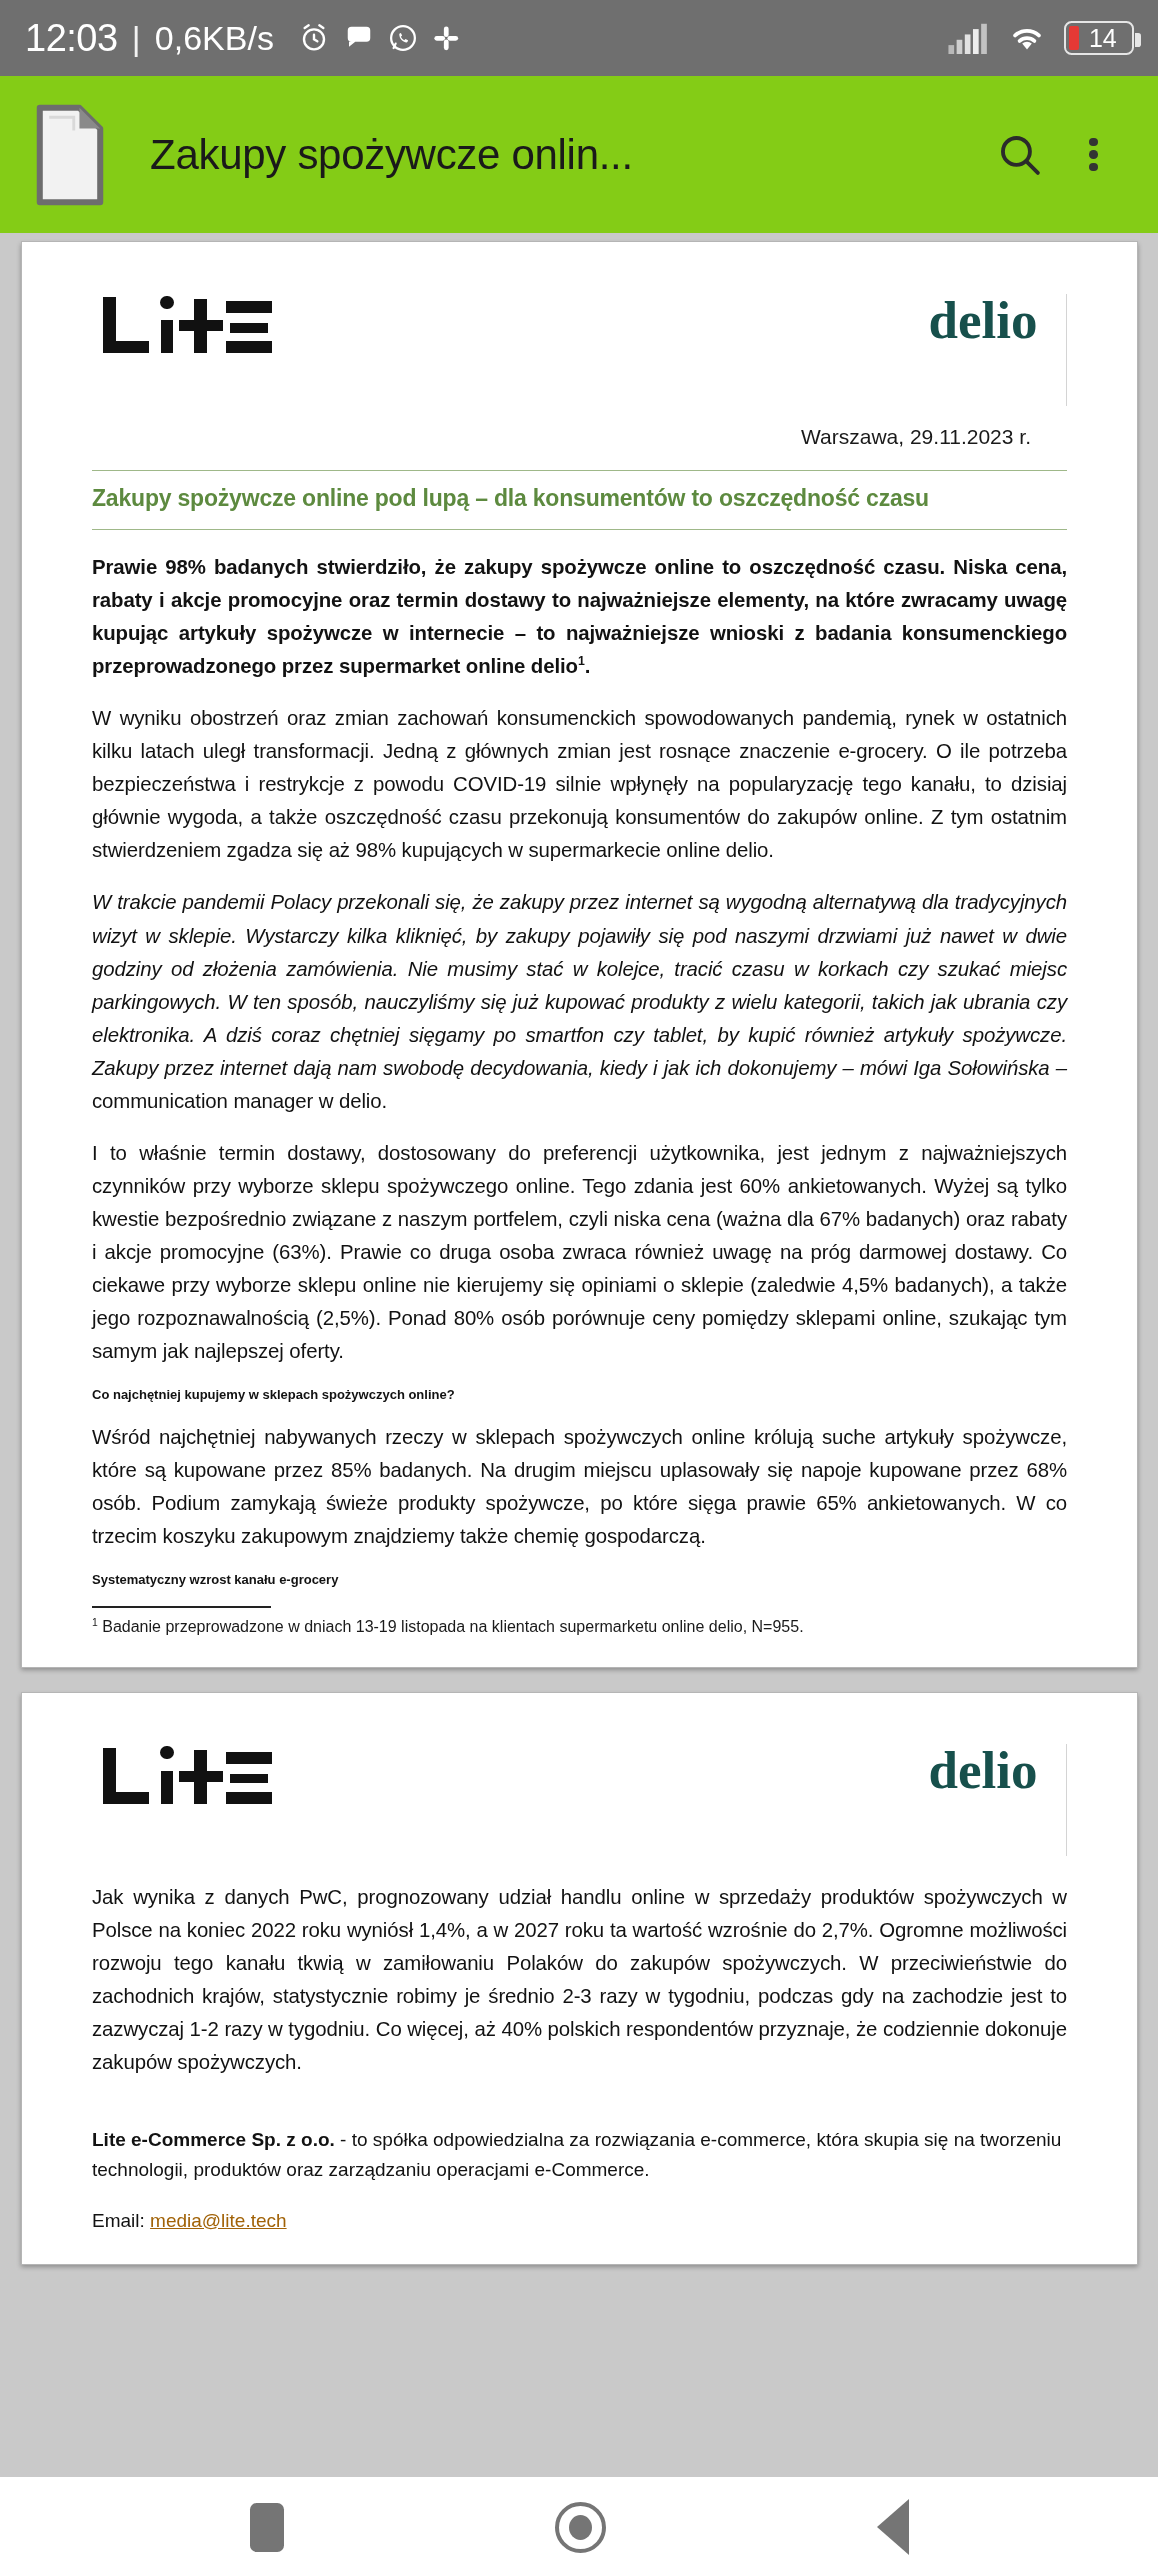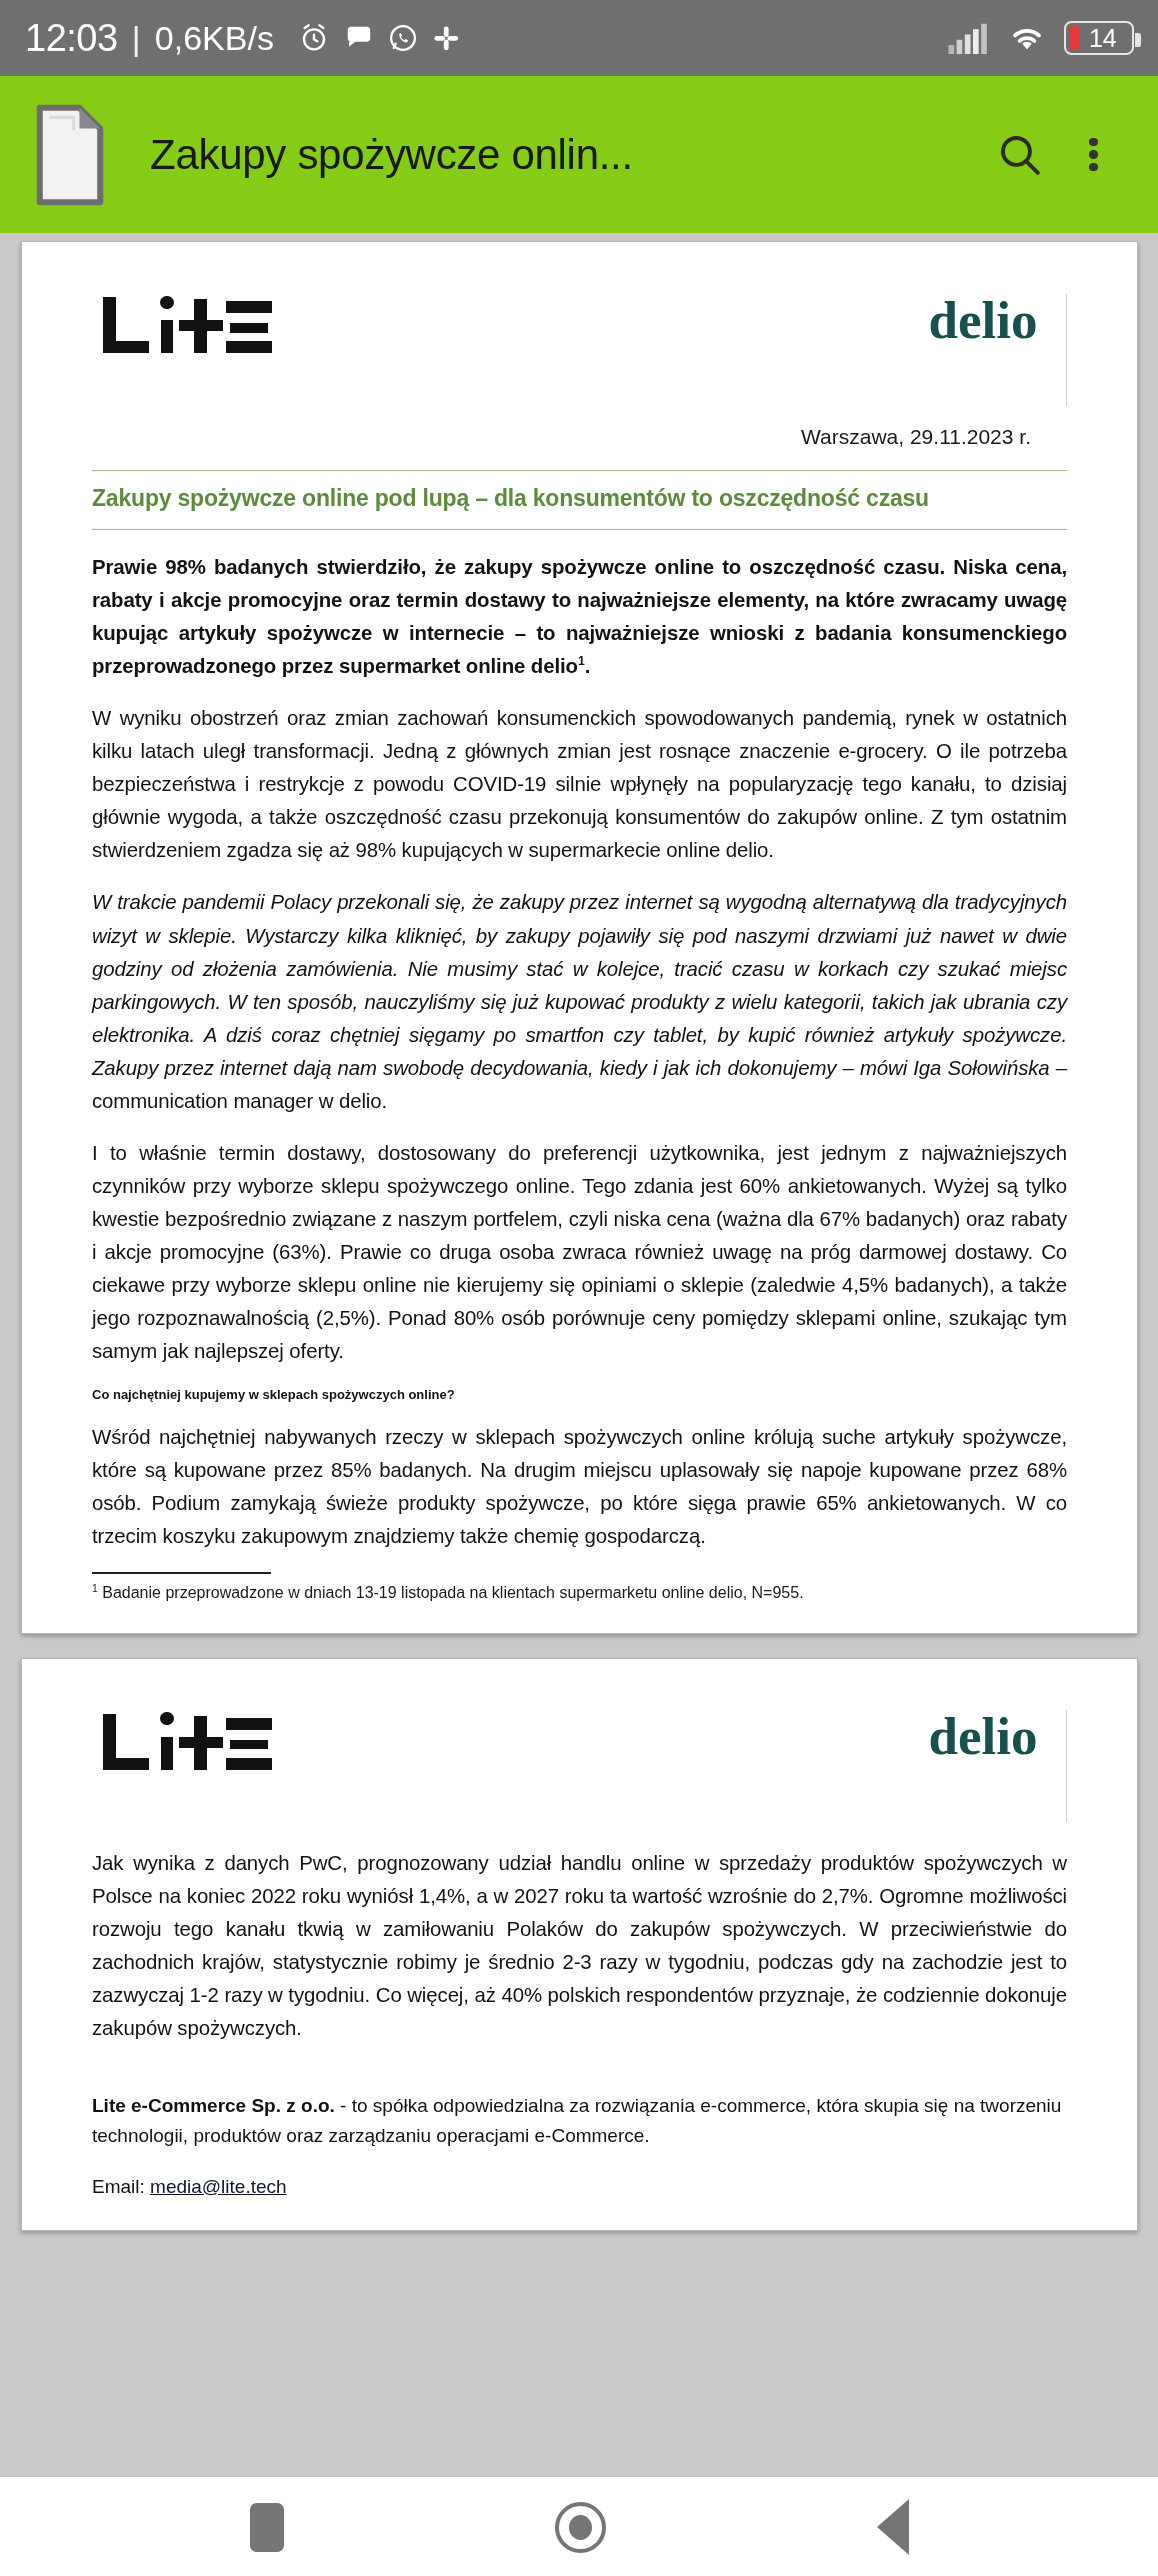--- a/index.html
+++ b/index.html
@@ -103,21 +103,21 @@
   .footnote-wrap{ margin-top:13.3px; }
   .fn-rule{ width:179px; height:1.9px; background:#222; margin-bottom:7.6px; }
   .footnote{ font-size:16px; color:#1a1a1a; line-height:1.4; }
   .footnote sup{ font-size:10.4px; vertical-align:super; }
   sup.fnmark{ font-size:12.3px; vertical-align:super; }
 
   .contact-lead{ font-size:19px; line-height:1.55; color:#121212; margin-bottom:23px;
     text-align:left; }
   .contact-lead b{ font-weight:700; }
   .contact-line{ font-size:19px; line-height:1.5; color:#121212; }
-  .email-link{ color:#0f172a; text-decoration:underline;text-align:right; }
+  .email-link{ color:#a16207; text-decoration:underline;text-align:right; }
 
   
   .navbar{
     height:100px; background:#ffffff; display:flex; align-items:center;
     justify-content:space-around; padding:0 114px;
   }
   .nav-recents{ width:34px; height:49px; background:#757575; border-radius:6.6px; }
   .nav-home{ width:51px; height:51px; border-radius:50%; border:4.7px solid #757575;
     display:flex; align-items:center; justify-content:center; }
   .nav-home i{ width:23px; height:25px; border-radius:50%; background:#757575; display:block; }
@@ -228,20 +228,21 @@
       <p class="body">W wyniku obostrzeń oraz zmian zachowań konsumenckich spowodowanych pandemią, rynek w ostatnich kilku latach uległ transformacji. Jedną z głównych zmian jest rosnące znaczenie e-grocery. O ile potrzeba bezpieczeństwa i restrykcje z powodu COVID-19 silnie wpłynęły na popularyzację tego kanału, to dzisiaj głównie wygoda, a także oszczędność czasu przekonują konsumentów do zakupów online. Z tym ostatnim stwierdzeniem zgadza się aż 98% kupujących w supermarkecie online delio.</p>
 
       <p class="body quote"><span>W trakcie pandemii Polacy przekonali się, że zakupy przez internet są wygodną alternatywą dla tradycyjnych wizyt w sklepie. Wystarczy kilka kliknięć, by zakupy pojawiły się pod naszymi drzwiami już nawet w dwie godziny od złożenia zamówienia. Nie musimy stać w kolejce, tracić czasu w korkach czy szukać miejsc parkingowych. W ten sposób, nauczyliśmy się już kupować produkty z wielu kategorii, takich jak ubrania czy elektronika. A dziś coraz chętniej sięgamy po smartfon czy tablet, by kupić  również artykuły spożywcze. Zakupy przez internet dają nam swobodę decydowania, kiedy i jak ich dokonujemy – mówi Iga Sołowińska – </span><span class="attr">communication manager w delio.</span></p>
 
       <p class="body">I to właśnie termin dostawy, dostosowany do preferencji użytkownika, jest jednym z najważniejszych czynników przy wyborze sklepu spożywczego online. Tego zdania jest 60% ankietowanych. Wyżej są tylko kwestie bezpośrednio związane z naszym portfelem, czyli niska cena (ważna dla 67% badanych) oraz rabaty i akcje promocyjne (63%). Prawie co druga osoba zwraca również uwagę na próg darmowej dostawy. Co ciekawe przy wyborze sklepu online nie kierujemy się opiniami o sklepie (zaledwie 4,5% badanych), a także jego rozpoznawalnością  (2,5%). Ponad 80% osób porównuje ceny pomiędzy sklepami online, szukając tym samym jak najlepszej oferty.</p>
 
       <h2 class="sub">Co najchętniej kupujemy w sklepach spożywczych online?</h2>
 
       <p class="body">Wśród najchętniej nabywanych rzeczy w sklepach spożywczych online królują suche artykuły spożywcze, które są kupowane przez 85% badanych. Na drugim miejscu uplasowały się napoje kupowane przez 68% osób. Podium zamykają świeże produkty spożywcze, po które sięga prawie 65% ankietowanych. W co trzecim koszyku zakupowym znajdziemy także chemię gospodarczą.</p>
 
+      <h2 class="sub">Systematyczny wzrost kanału e-grocery</h2>
 
       <div class="footnote-wrap">
         <div class="fn-rule"></div>
         <div class="footnote"><sup>1</sup>
           <span>Badanie przeprowadzone w dniach 13-19 listopada na klientach supermarketu online delio, N=955.</span></div>
       </div>
 
     </div>
   </div>
 

